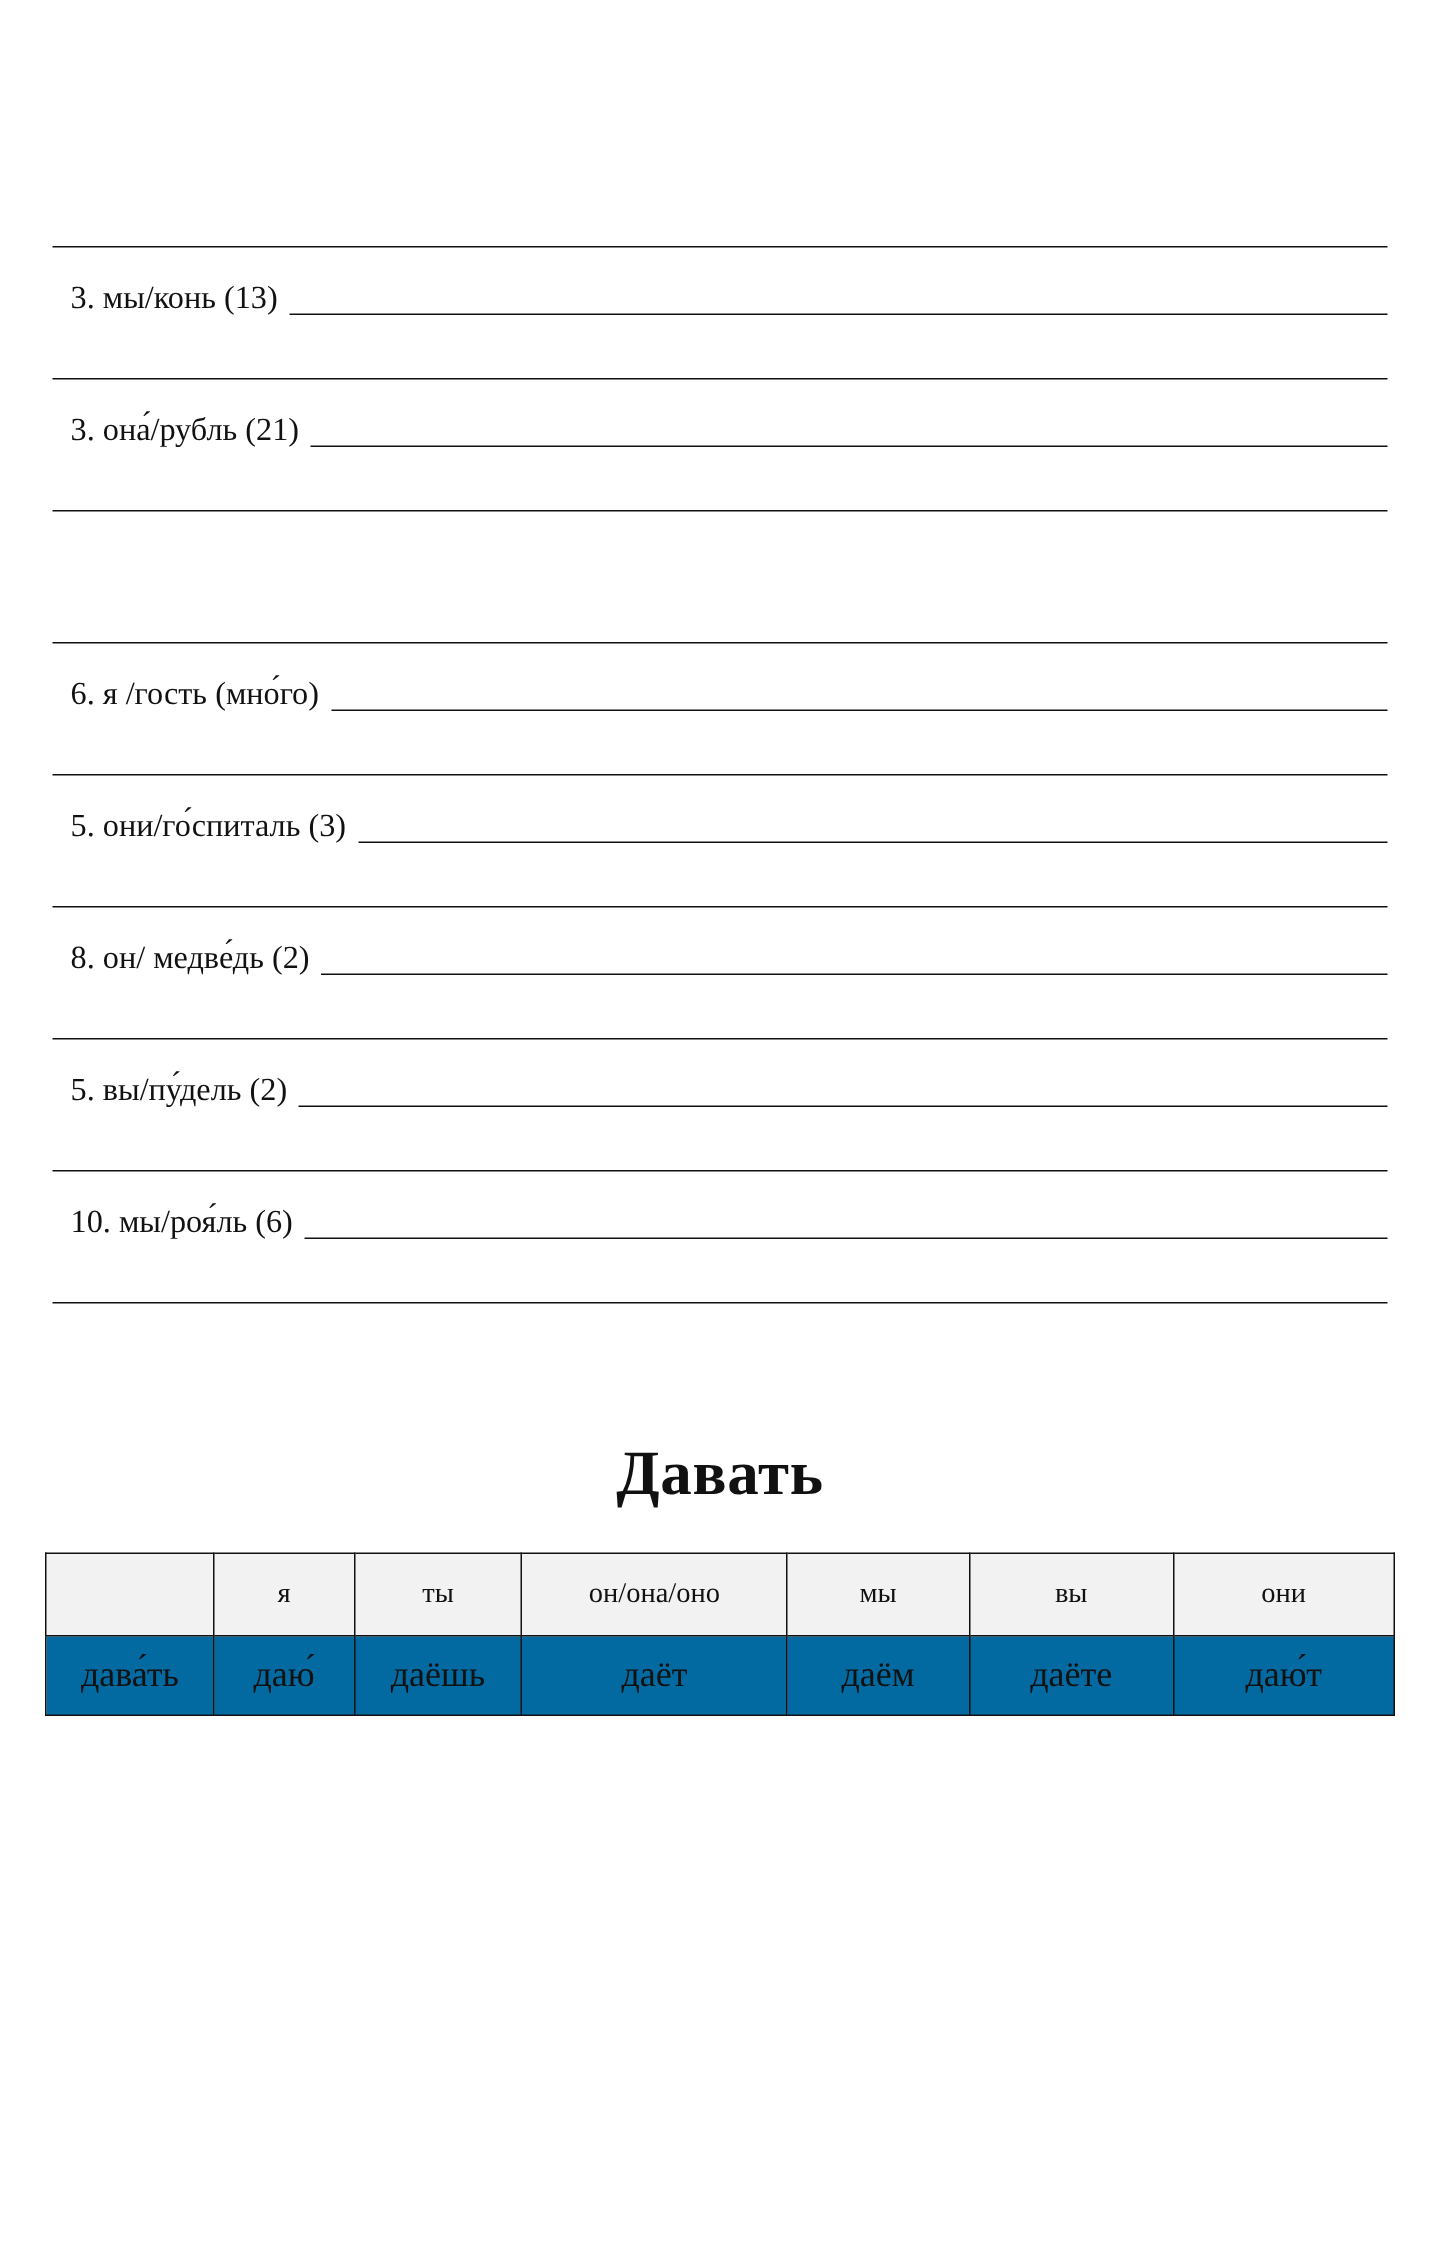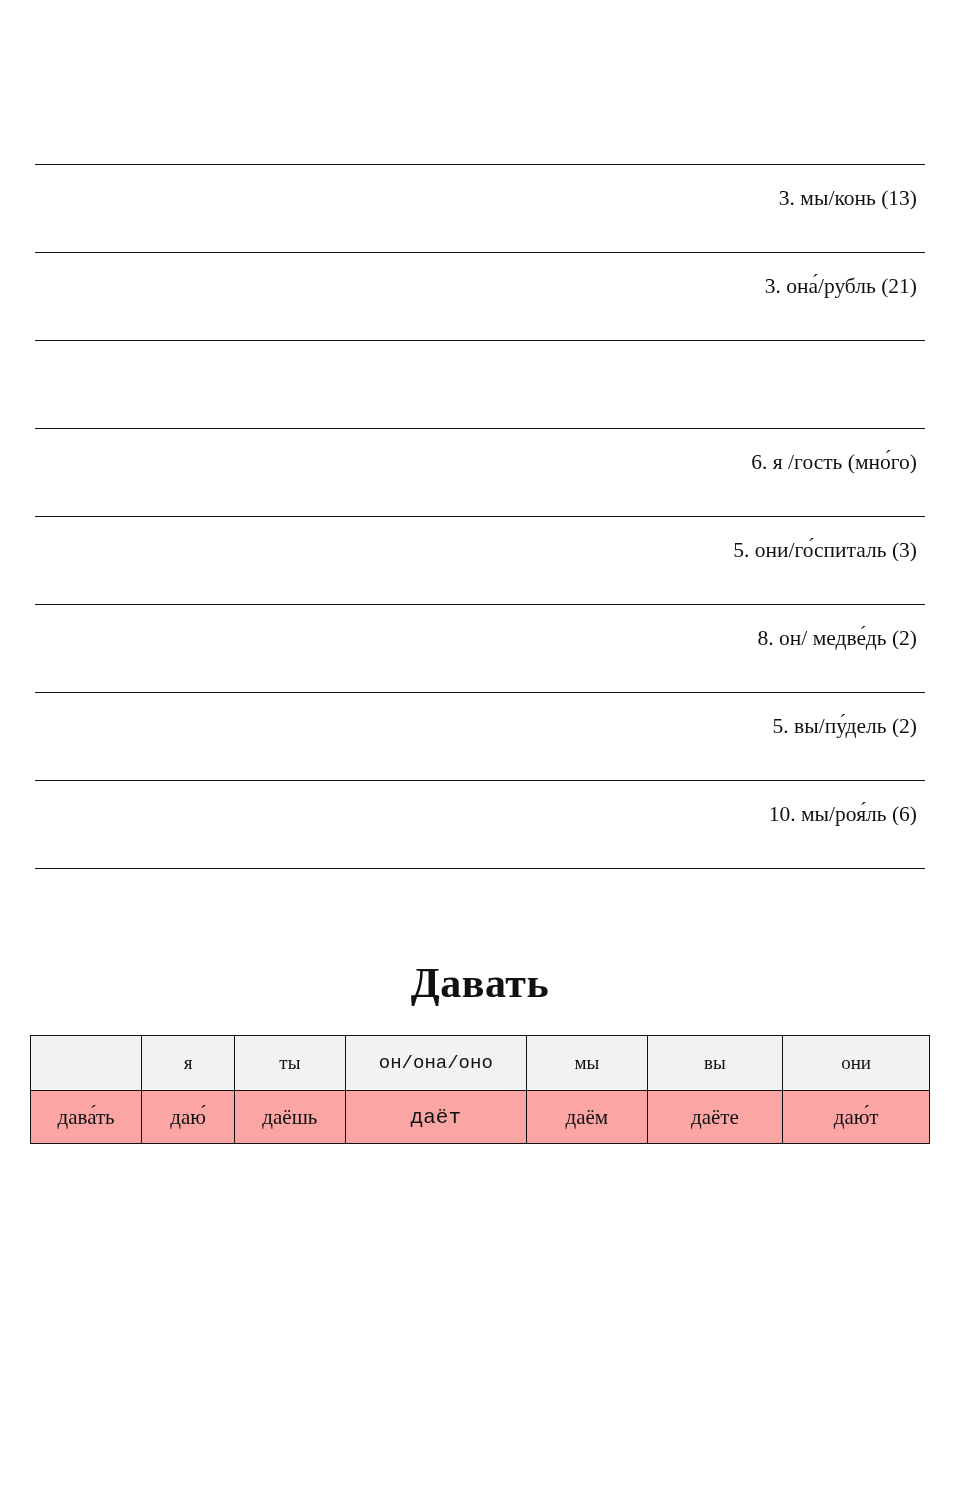--- a/index.html
+++ b/index.html
@@ -43,23 +43,22 @@
     border-top: 1px solid #111111;
   }
   .rule.top { top: 14px; }
 
   .ex-line {
     position: absolute;
     top: 34px;
     left: 12px;
     right: 0;
     display: flex;
-    align-items: flex-end;
+    align-items: center;
     white-space: nowrap;
-    flex-direction: column;
   }
 
   .ex-label {
     font-size: 21.5px;
     line-height: 28px;
     padding-right: 8px;
   }
 
   .ex-blank {
     flex: 1 1 auto;
@@ -105,33 +104,33 @@
     height: 54px;
     font-size: 19px;
     background: #f2f2f2;
   }
   tr.header-row td.corner {
     background: #f2f2f2;
   }
 
   tr.forms-row td {
     height: 52px;
-    background: #fca5a5;
-    font-size: 21px;
+    background: #0369a1;
+    font-size: 24px;
   }
 
   td.infinitive {
     font-size: 21px;
   }
 
   
   .col-inf { width: 96px; }
   .col-ya { width: 78px; }
   .col-ty { width: 96px; }
-  .col-on { width: 168px; font-family: Liberation Mono, monospace; }
+  .col-on { width: 168px; }
   .col-my { width: 110px; }
   .col-vy { width: 126px; margin-top: 44px; }
   .col-oni { width: 140px; }
 </style>
 </head>
 <body>
 
 <div class="page">
 
   <div class="exercises">

